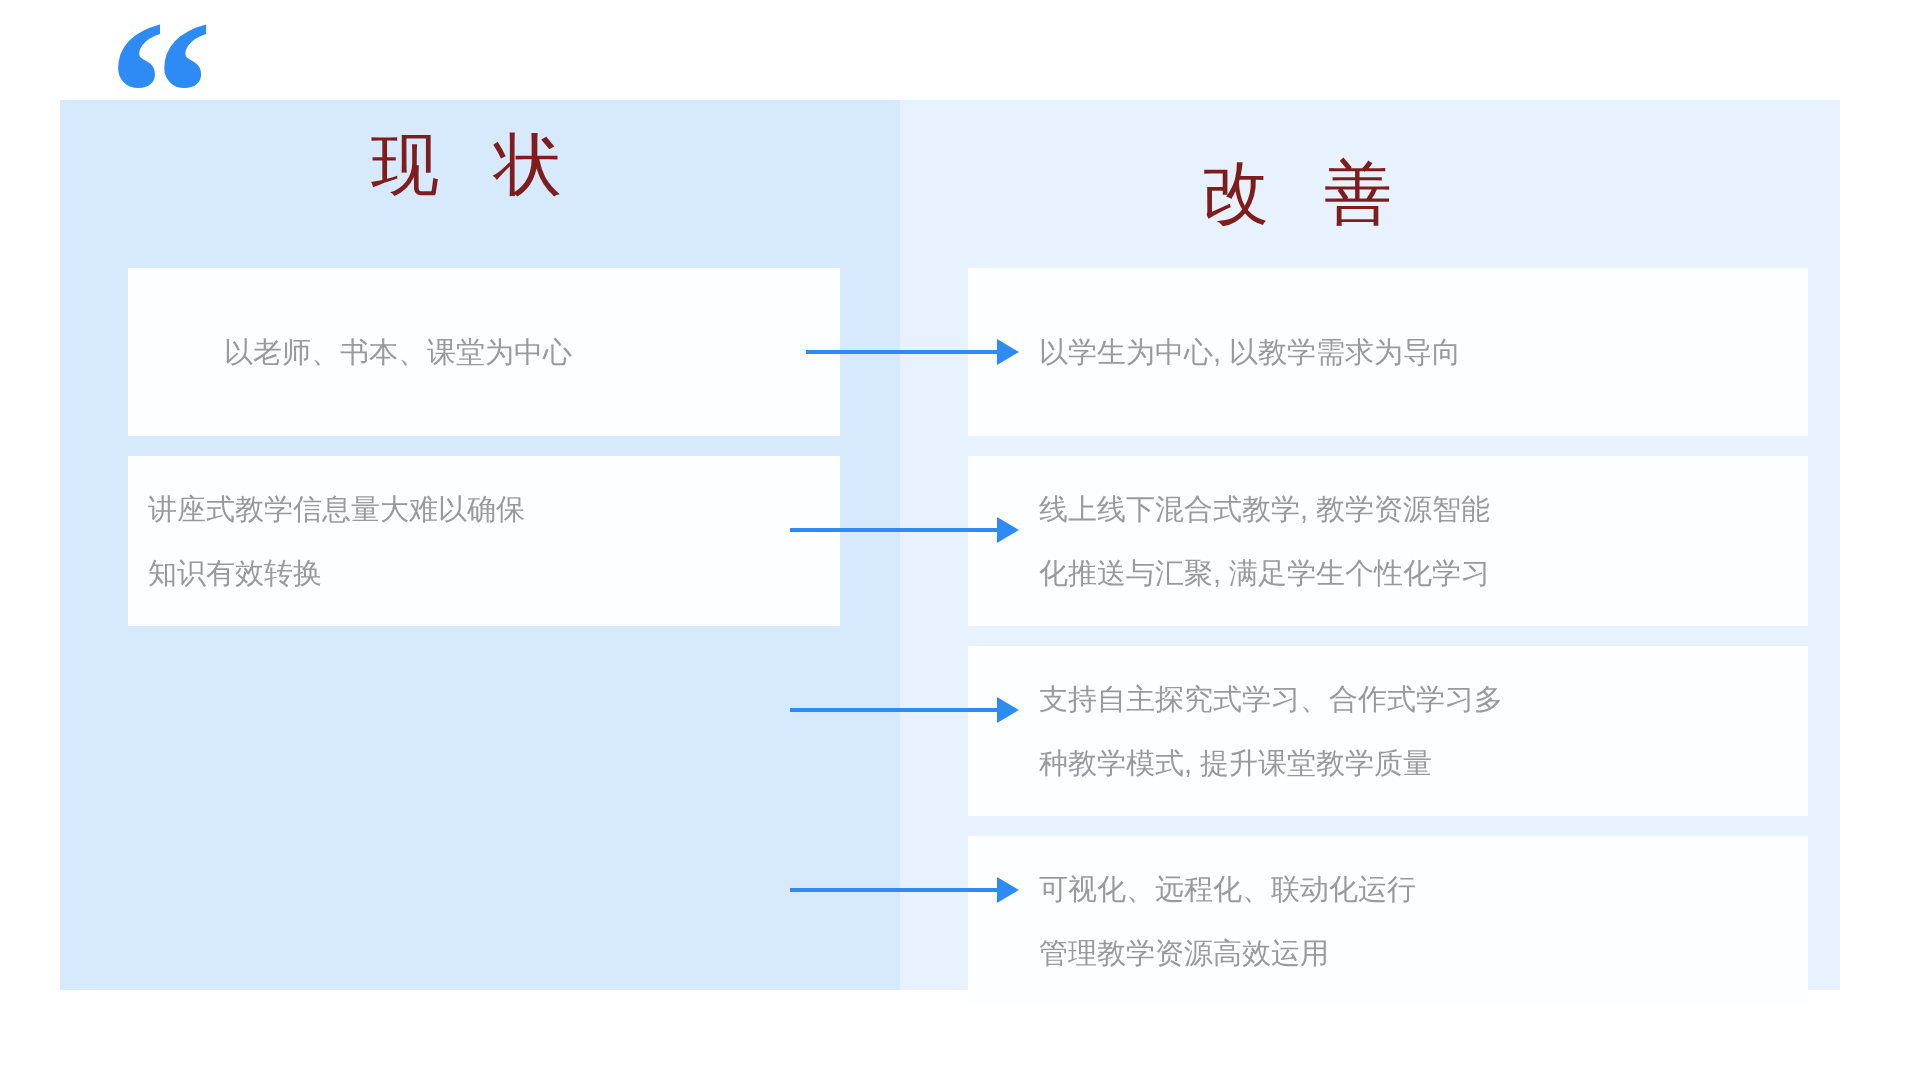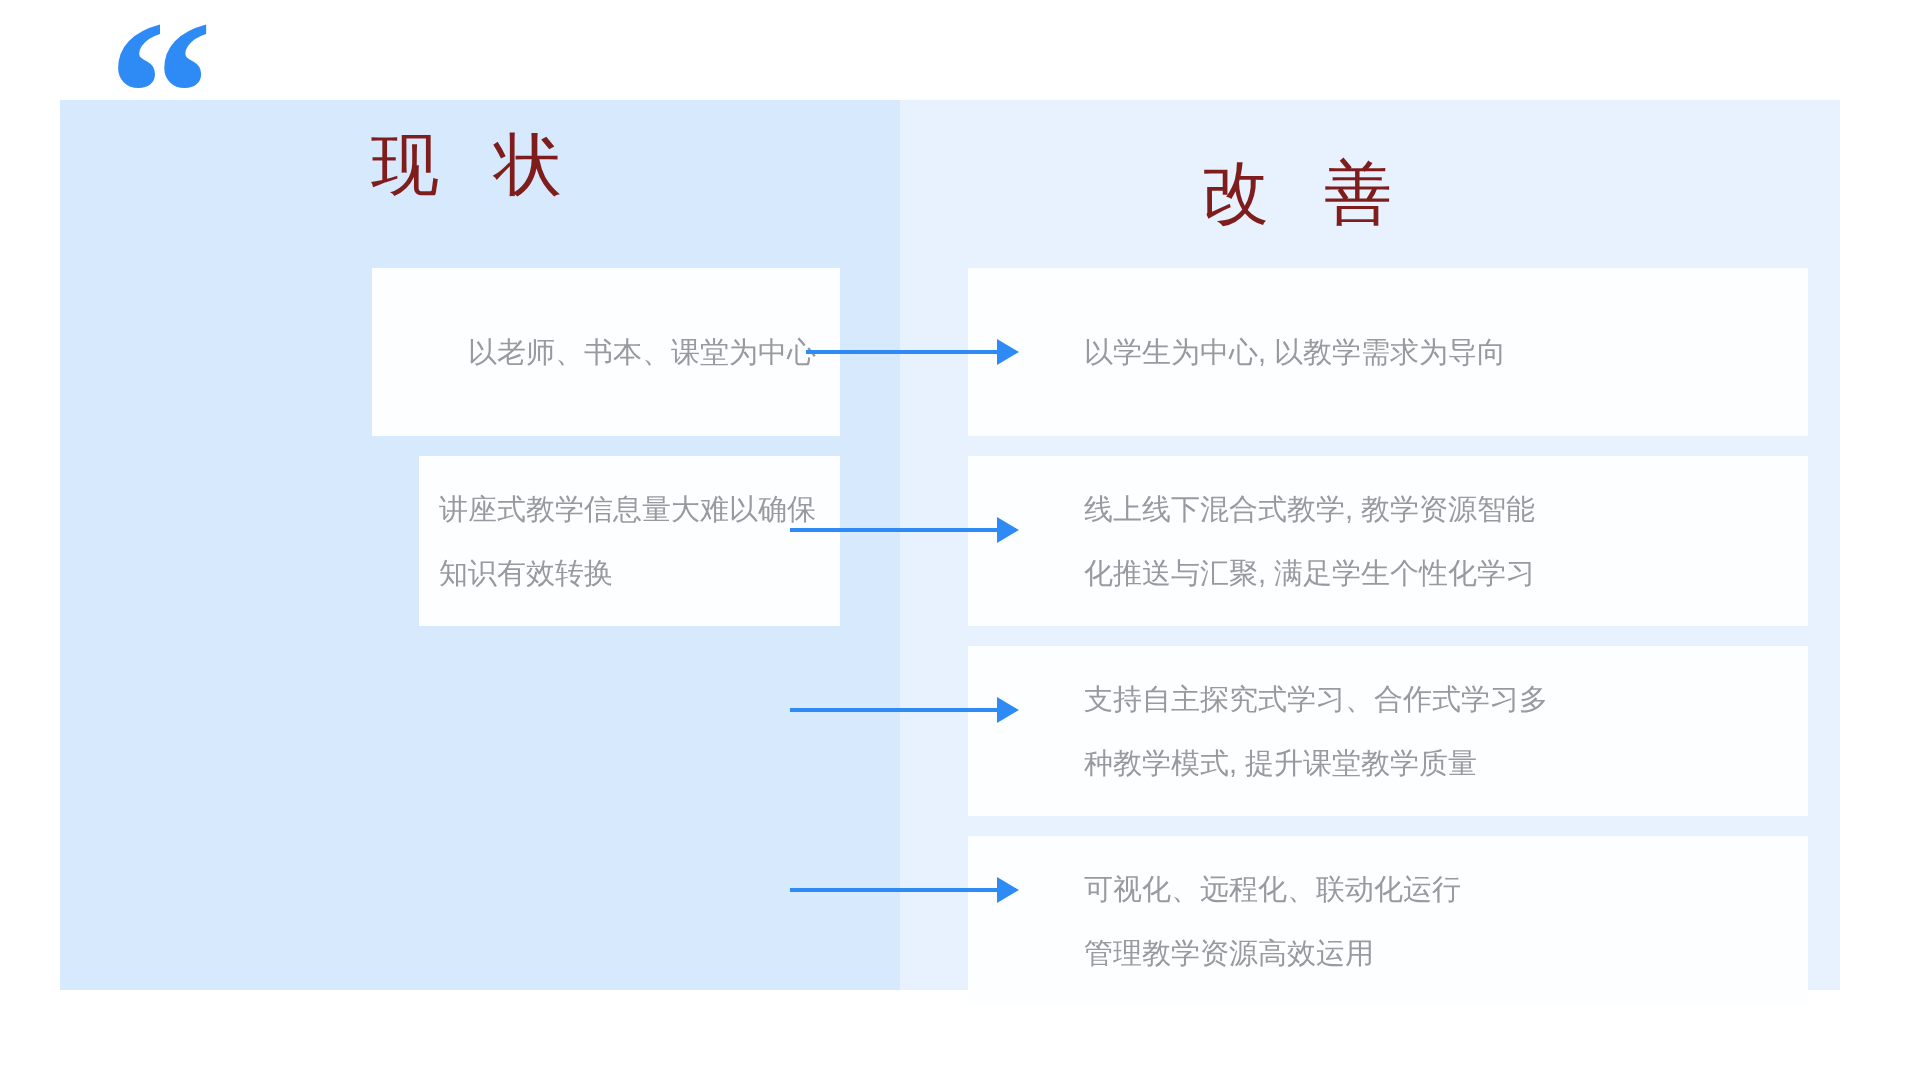--- a/index.html
+++ b/index.html
@@ -82,42 +82,41 @@
   
   .cards-col {
     position: absolute;
     display: flex;
     flex-direction: column;
   }
   .cards-left {
     left: 128px;
     top: 268px;
     width: 712px;
-    align-items: flex-end;
   }
   .cards-right {
     left: 968px;
     top: 268px;
     width: 840px;
   }
 
   .card {
     background: #fdfeff;
     box-sizing: border-box;
     display: flex;
     flex-direction: column;
     justify-content: center;
     padding-left: 96px;
     padding-right: 24px;
     color: #9a9a9e;
     font-size: 29px;
     line-height: 64px;
   }
   .cards-right .card {
-    padding-left: 116px;
+    padding-left: 71px;
   }
 
   .card-h1 { height: 168px; }
   .card-h2 { height: 170px; padding-left: 20px; }
 
   .card + .card {
     margin-top: 20px;
   }
 
   .card-line {

